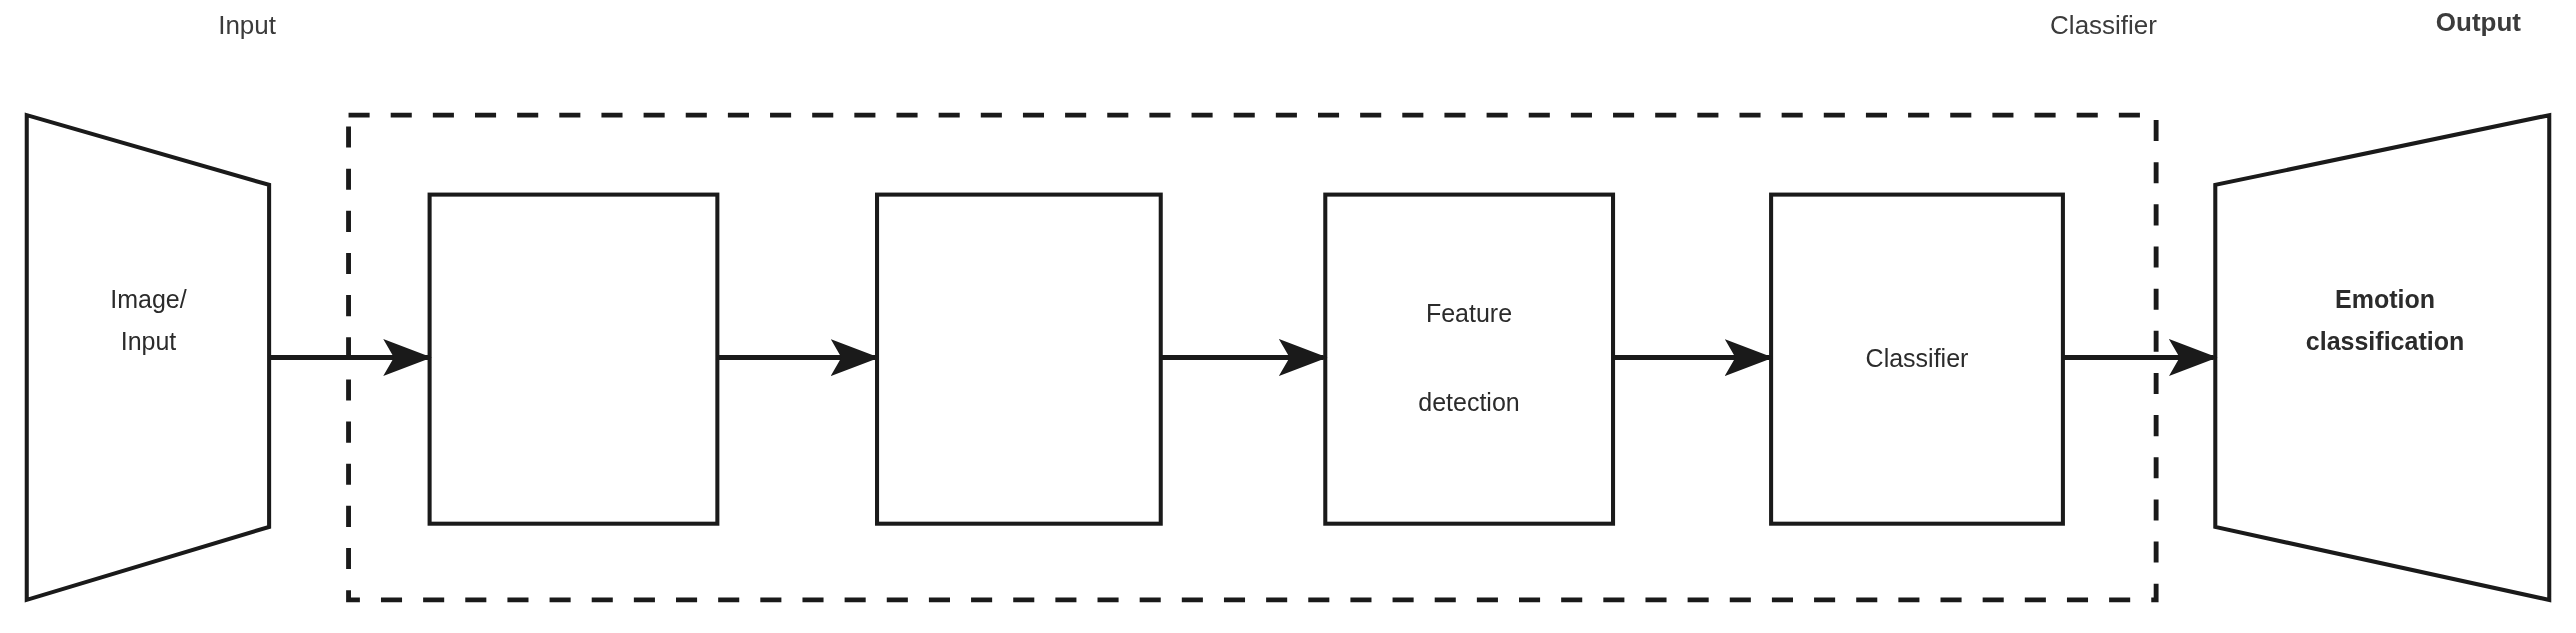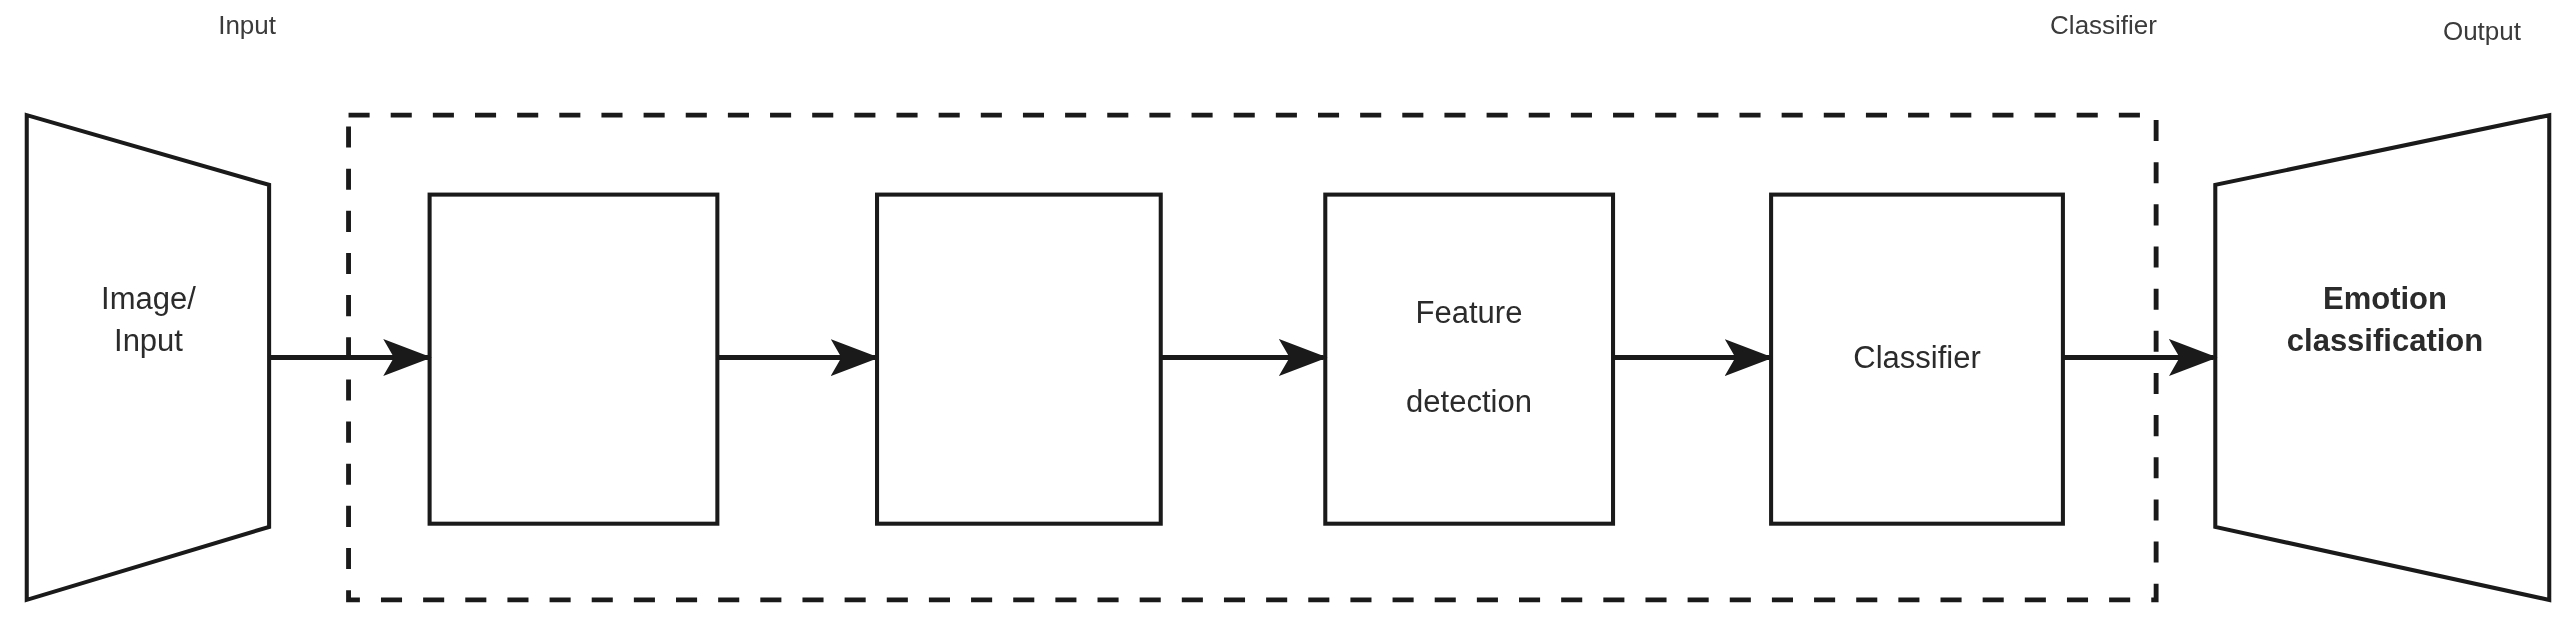--- a/index.html
+++ b/index.html
@@ -25,35 +25,35 @@
   .group-caption {
     position: absolute;
     font-size: 26px;
     line-height: 36px;
     color: #3b3b3b;
     white-space: nowrap;
     text-align: right;
   }
   #caption-input   { left: 0px;    top: 6.5px;  width: 276px; }
   #caption-classifier { left: 349px; top: 6.5px; width: 1808px; }
-  #caption-output  { left: 2172px; top: 13px;  width: 349px; }
+  #caption-output  { left: 2172px; top: 4px;  width: 349px; font-weight: bold; }
 
   
   #shape-layer {
     position: absolute;
     left: 0;
     top: 0;
     width: 2576px;
     height: 634px;
   }
 
   
   .node-label {
     position: absolute;
-    font-size: 31px;
+    font-size: 25px;
     line-height: 42px;
     color: #2b2b2b;
     text-align: center;
     white-space: pre-line;
     display: flex;
     flex-direction: column;
     align-items: center;
     justify-content: center;
   }
   .node-label .line { display: block; }

